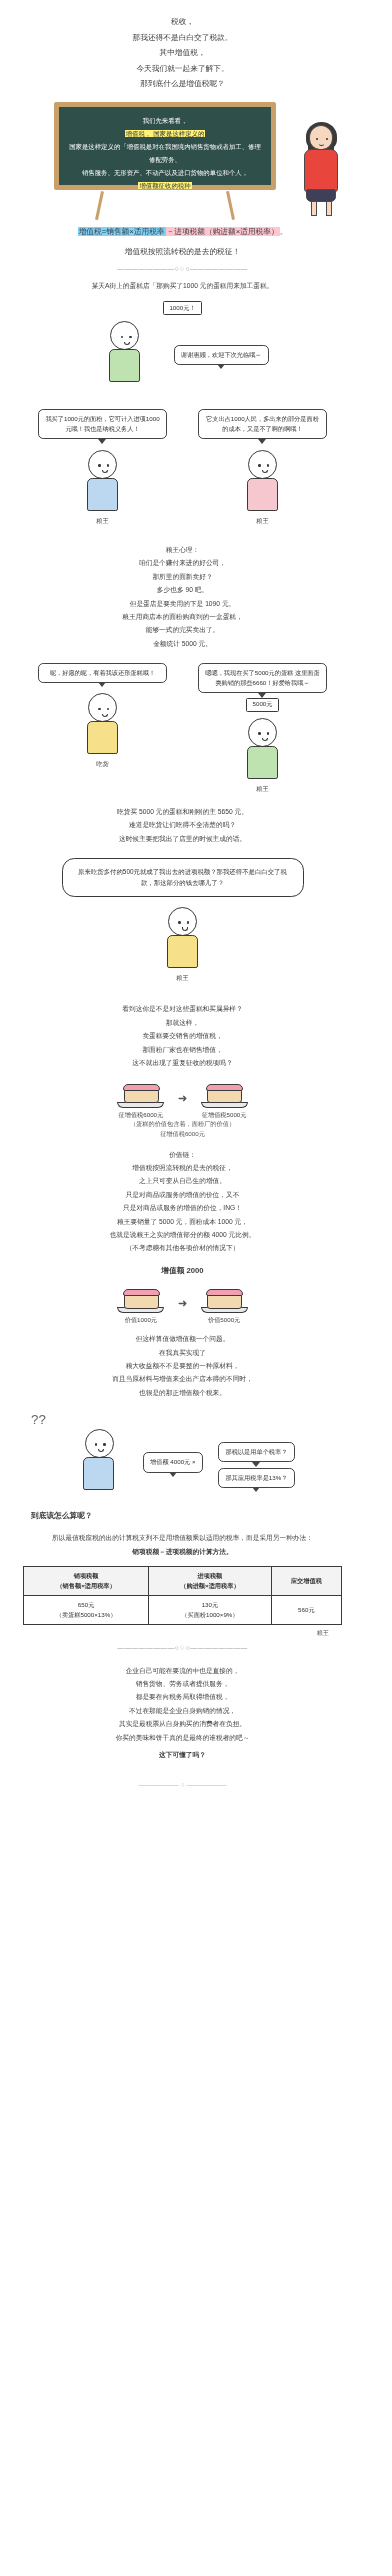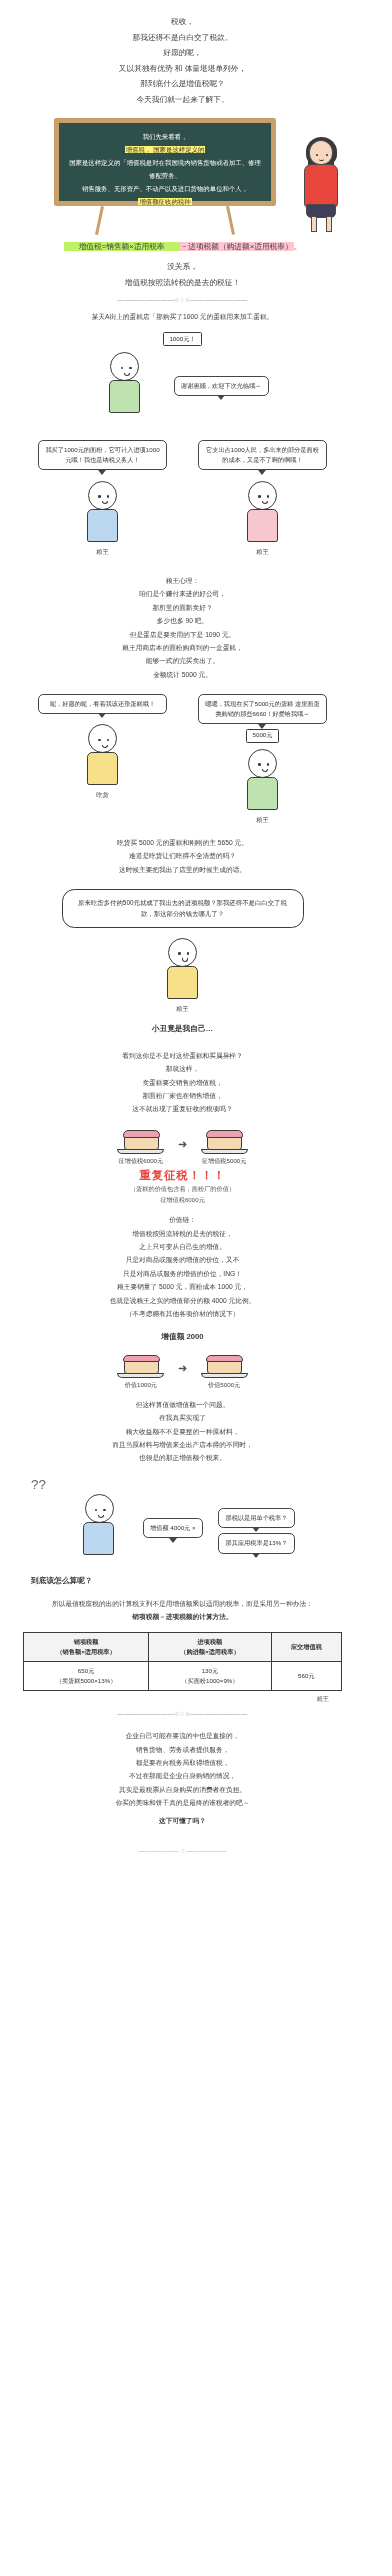--- a/index.html
+++ b/index.html
@@ -20,21 +20,21 @@
     text-align: center;
   }
   .txt.small { font-size: 6.7px; line-height: 13.4px; }
   .gap8 { height: 4.1px; }
   .gap16 { height: 8.2px; }
   .gap24 { height: 12.4px; }
   .gap36 { height: 18.5px; }
 
   .sec { padding: 0 20.6px; }
   .hl-yellow { background:#fff275; color:#3b3b3b; padding:0 1px; }
-  .hl-green { background:#bef264; color:#3b3b3b; padding:0 15px; }
+  .hl-green { background:#7dd3fc; color:#3b3b3b; padding:0 1px; }
   .hl-pink { background:#ffc6d2; color:#3b3b3b; padding:0 1px; }
   .bold { font-weight: bold; }
 
   
   .intro { padding: 14.4px 31px 0; }
 
   
   .board-scene {
     position: relative;
     width: 393px;
@@ -181,24 +181,23 @@
   .qmark { font-size:13.4px; color:#666; padding-left:31px; }
 </style>
 </head>
 <body>
 
 <div class="page">
 
   <div class="intro">
     <div class="txt">税收，</div>
     <div class="txt">那我还得不是白白交了税款。</div>
-    <div class="txt">好愿的呢，</div>
-    <div class="txt">又以其独有优势 和 体量堪堪单列外，</div>
+    <div class="txt">其中增值税，</div>
+    <div class="txt">今天我们就一起来了解下。</div>
     <div class="txt">那到底什么是增值税呢？</div>
-    <div class="txt">今天我们就一起来了解下。</div>
   </div>
 
   <div class="board-scene">
     <div class="board">
       <div class="bline">我们先来看看，</div>
       <div class="bline">
         <span class="hl-yellow">增值税，</span><span class="hl-yellow">国家是这样定义的</span>
       </div>
       <div class="bline">国家是这样定义的「增值税是对在我国境内销售货物或者加工、修理修配劳务、</div>
       <div class="bline">销售服务、无形资产、不动产以及进口货物的单位和个人，</div>
@@ -222,21 +221,20 @@
       <div class="leg l"></div>
       <div class="leg r"></div>
     </div>
   </div>
 
   <div class="sec">
     <div class="txt">
       <span class="hl-green">增值税=销售额×适用税率</span><span class="hl-pink">－进项税额（购进额×适用税率）</span>。
     </div>
     <div class="gap8"></div>
-    <div class="txt">没关系，</div>
     <div class="txt">增值税按照流转税的是去的税征！</div>
   </div>
 
   <div class="divider">————————○♢○————————</div>
 
   <div class="sec">
     <div class="txt small">某天A街上的蛋糕店「那购买了1000 元的蛋糕用来加工蛋糕。</div>
     <div class="gap16"></div>
     <div style="text-align:center">
       <span class="money-tag">1000元！</span>
@@ -354,21 +352,20 @@
         <div class="h">
             <div class="eye l"></div>
             <div class="eye r"></div>
             <div class="mo"></div>
           </div>
         <div class="b"></div>
         <div class="lbl">粮王</div>
       </div>
     </div>
     <div class="gap16"></div>
-    <div class="txt bold">小丑竟是我自己…</div>
   </div>
 
   <div class="gap24"></div>
 
   <div class="sec">
     <div class="txt small">看到这你是不是对这些蛋糕和买属异样？</div>
     <div class="txt small">那就这样，</div>
     <div class="txt small">卖蛋糕要交销售的增值税，</div>
     <div class="txt small">那面粉厂家也在销售增值，</div>
     <div class="txt small">这不就出现了重复征收的税项吗？</div>
@@ -385,21 +382,20 @@
     </div>
     <div style="font-size:11.3px;color:#555">➜</div>
     <div style="text-align:center">
       <span class="cake">
         <span class="plate"></span><span class="body"></span><span class="icing"></span>
       </span>
       <div class="flow-note">征增值税5000元</div>
     </div>
   </div>
 
-  <div class="big-red">重复征税！！！</div>
   <div class="label-center">（蛋糕的价值包含着，面粉厂的价值）</div>
   <div class="label-center">征增值税6000元</div>
 
   <div class="gap16"></div>
 
   <div class="sec">
     <div class="txt small">价值链：</div>
     <div class="txt small">增值税按照流转税的是去的税征，</div>
     <div class="txt small">之上只可变从自己生的增值。</div>
     <div class="txt small">只是对商品或服务的增值的价位，又不</div>

